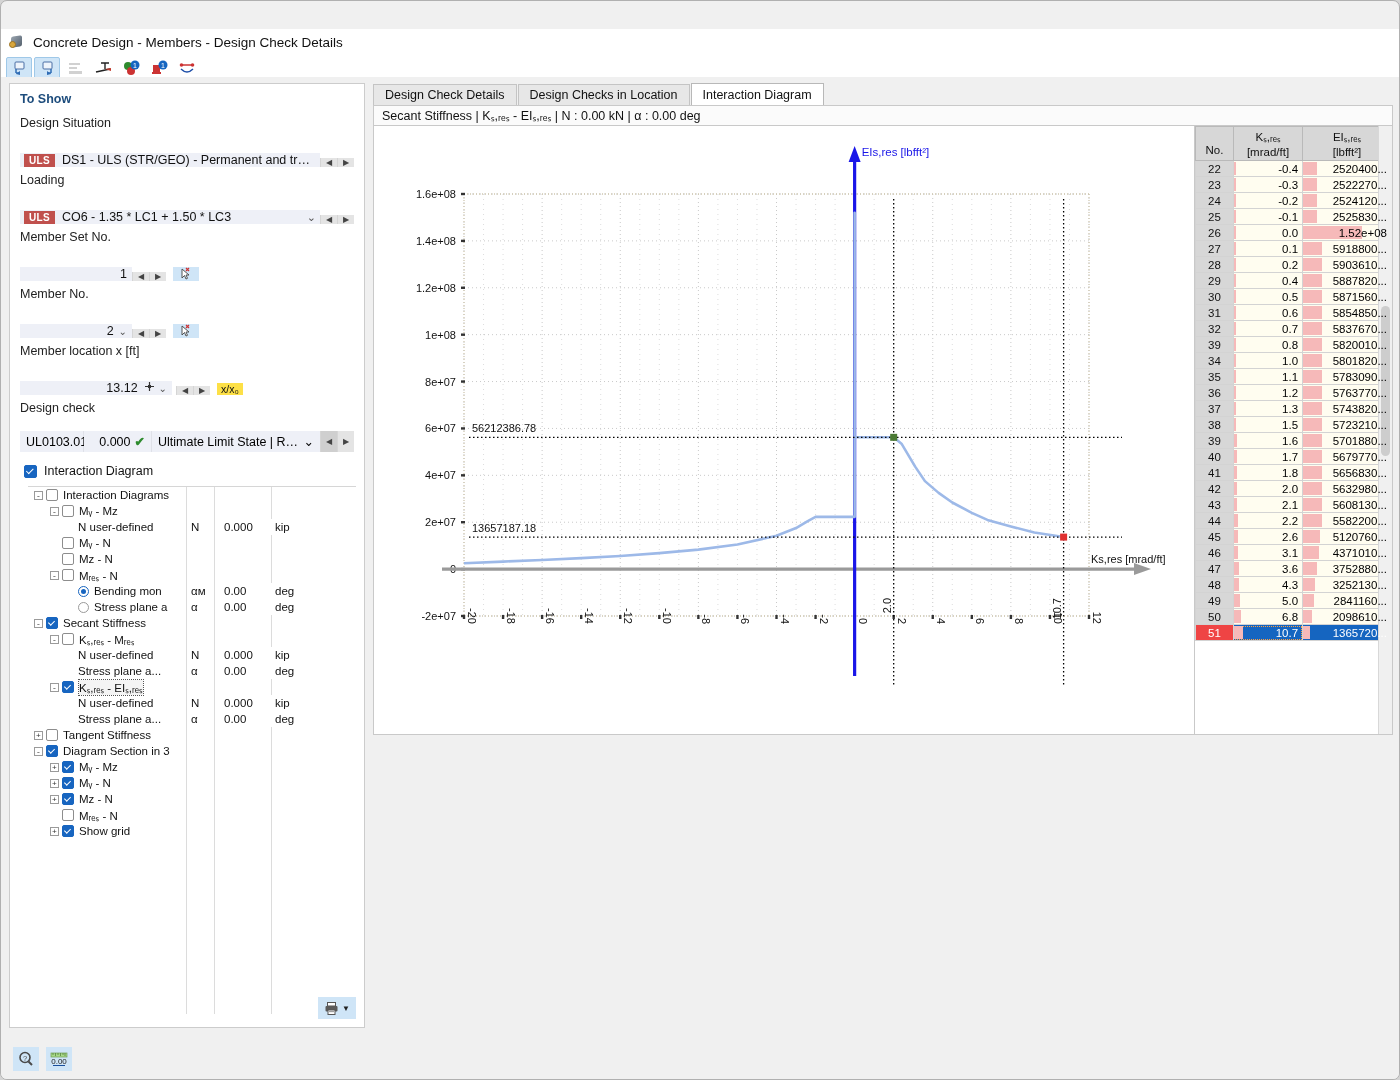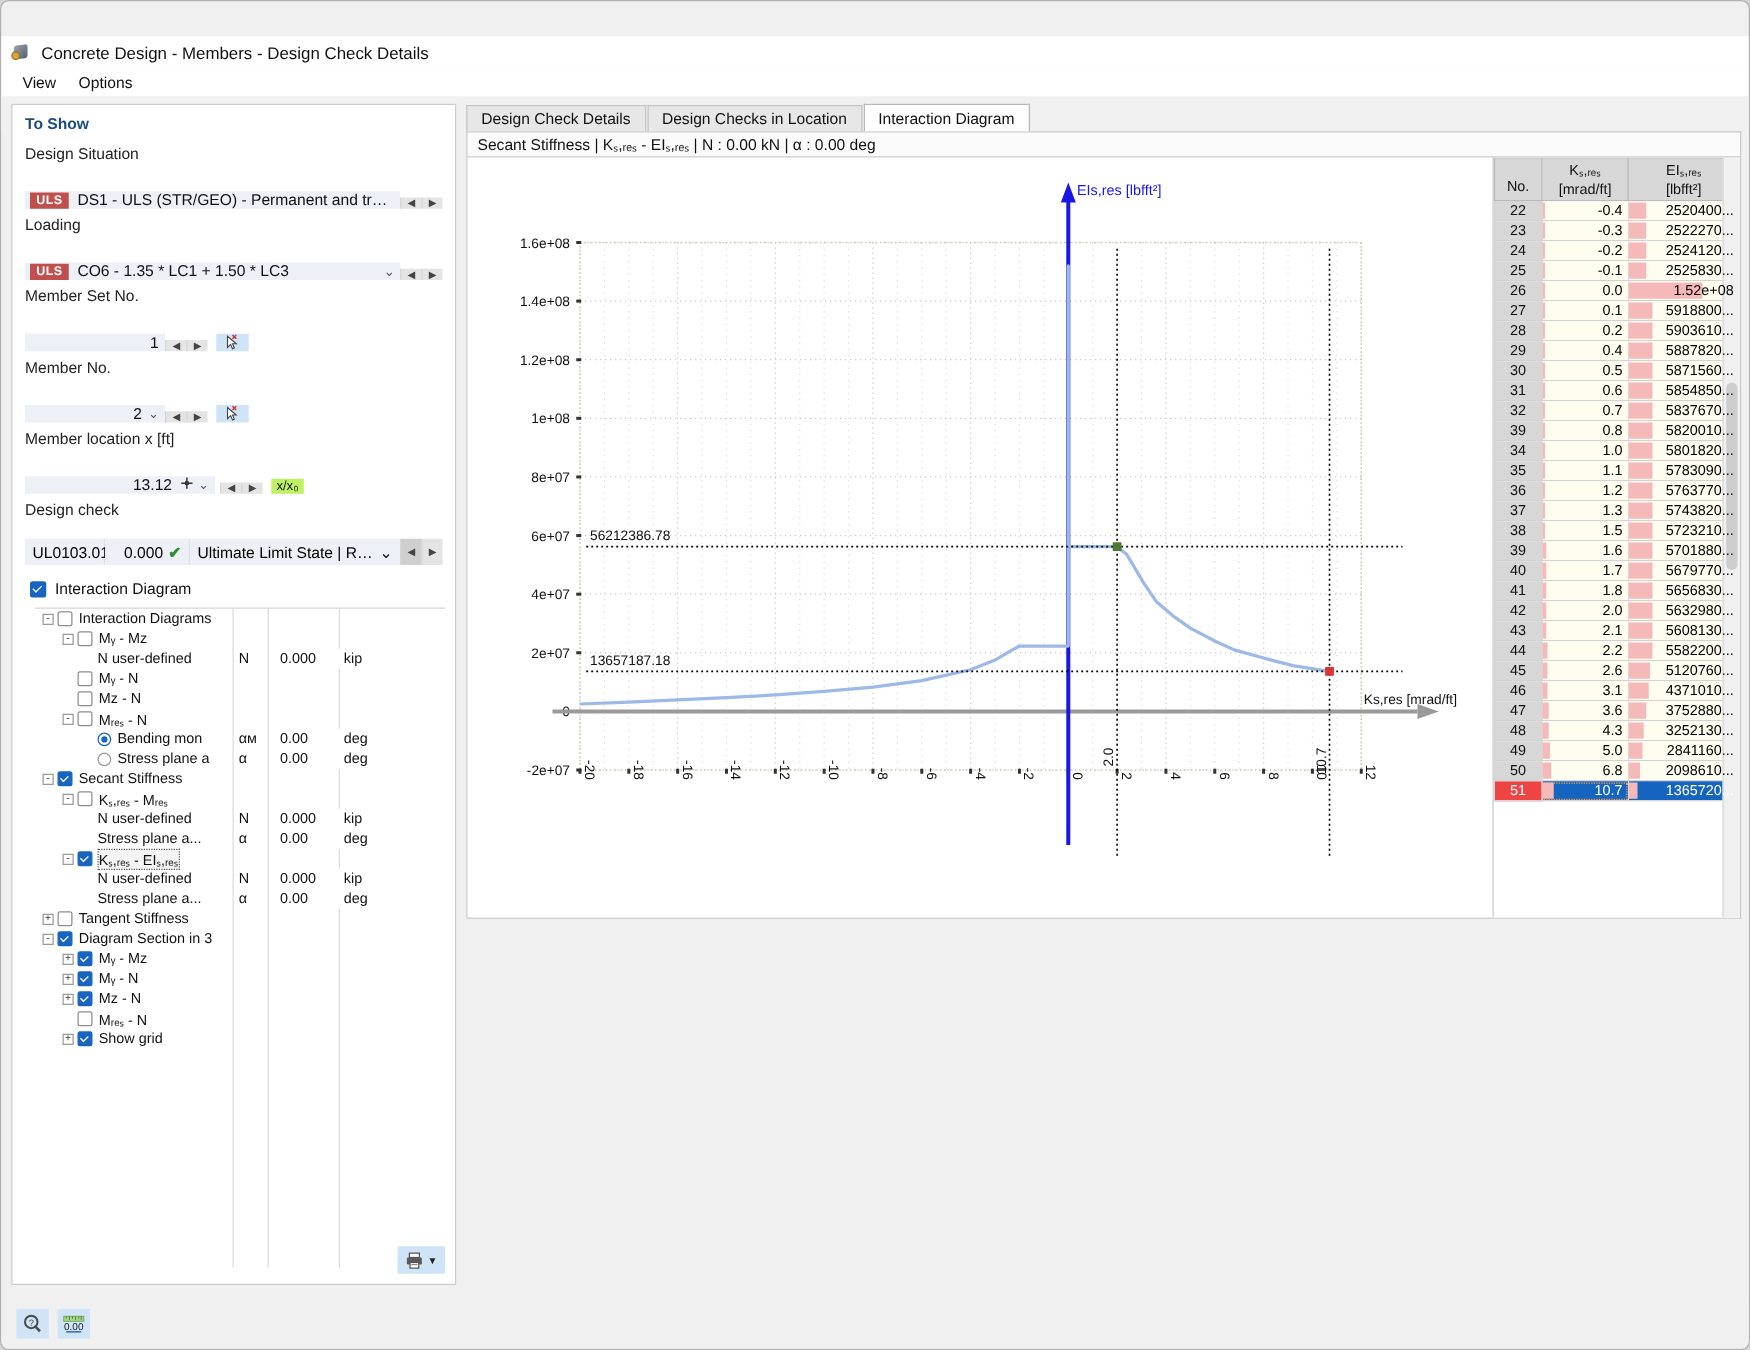--- a/index.html
+++ b/index.html
@@ -96,21 +96,21 @@
   }
   .numbox {
     width: 100px; background: #eef0f7;
     display: flex; align-items: center; justify-content: flex-end;
     padding: 0 5px; font-size: 12.5px; color: #111;
   }
   .icobtn {
     width: 26px; margin-left: 7px; background: #cfe5f7;
     display: flex; align-items: center; justify-content: center; flex: none;
   }
-  .icobtn.plain { background: #bef264; font-size: 10.5px; color: #111; }
+  .icobtn.plain { background: #fde047; font-size: 10.5px; color: #111; }
   .dcrow { display: flex; margin: 0 10px; height: 21px; }
   .dccell {
     background: #eef0f7; display: flex; align-items: center;
     padding: 0 6px; font-size: 12.5px; border-right: 1px solid #dfe1e8;
   }
   
   .idcheck { display: flex; align-items: center; padding: 12px 10px 6px 14px; gap: 7px; }
   .cb {
     width: 13px; height: 13px; border: 1px solid #8d8d8d; background: #fff;
     flex: none; display: inline-flex; align-items: center; justify-content: center;
@@ -234,24 +234,20 @@
 <div class="window">
 
   <div class="titlebar">
     <div class="title-icon">
       <div class="cube"></div>
         <div class="dot"></div>
     </div>
     <div class="txt">Concrete Design - Members - Design Check Details</div>
   </div>
 
-  <div class="menubar">
-    <div class="mi">View</div>
-    <div class="mi">Options</div>
-  </div>
 
   <div class="toolbar">
     <div class="tbtn active">
       <svg width="17" height="17" viewBox="0 0 17 17">
         <rect x="4" y="2" width="9" height="7" rx="1" fill="#eef4fb" stroke="#4a6fa5"></rect>
         <path d="M5 9 L5 13 M5 13 L8 13" stroke="#2f6cb5" stroke-width="1.5" fill="none"></path>
         <path d="M9 11 L5 14 L9 15 Z" fill="#2f6cb5"></path>
       </svg>
     </div>
     <div class="tbtn active">

